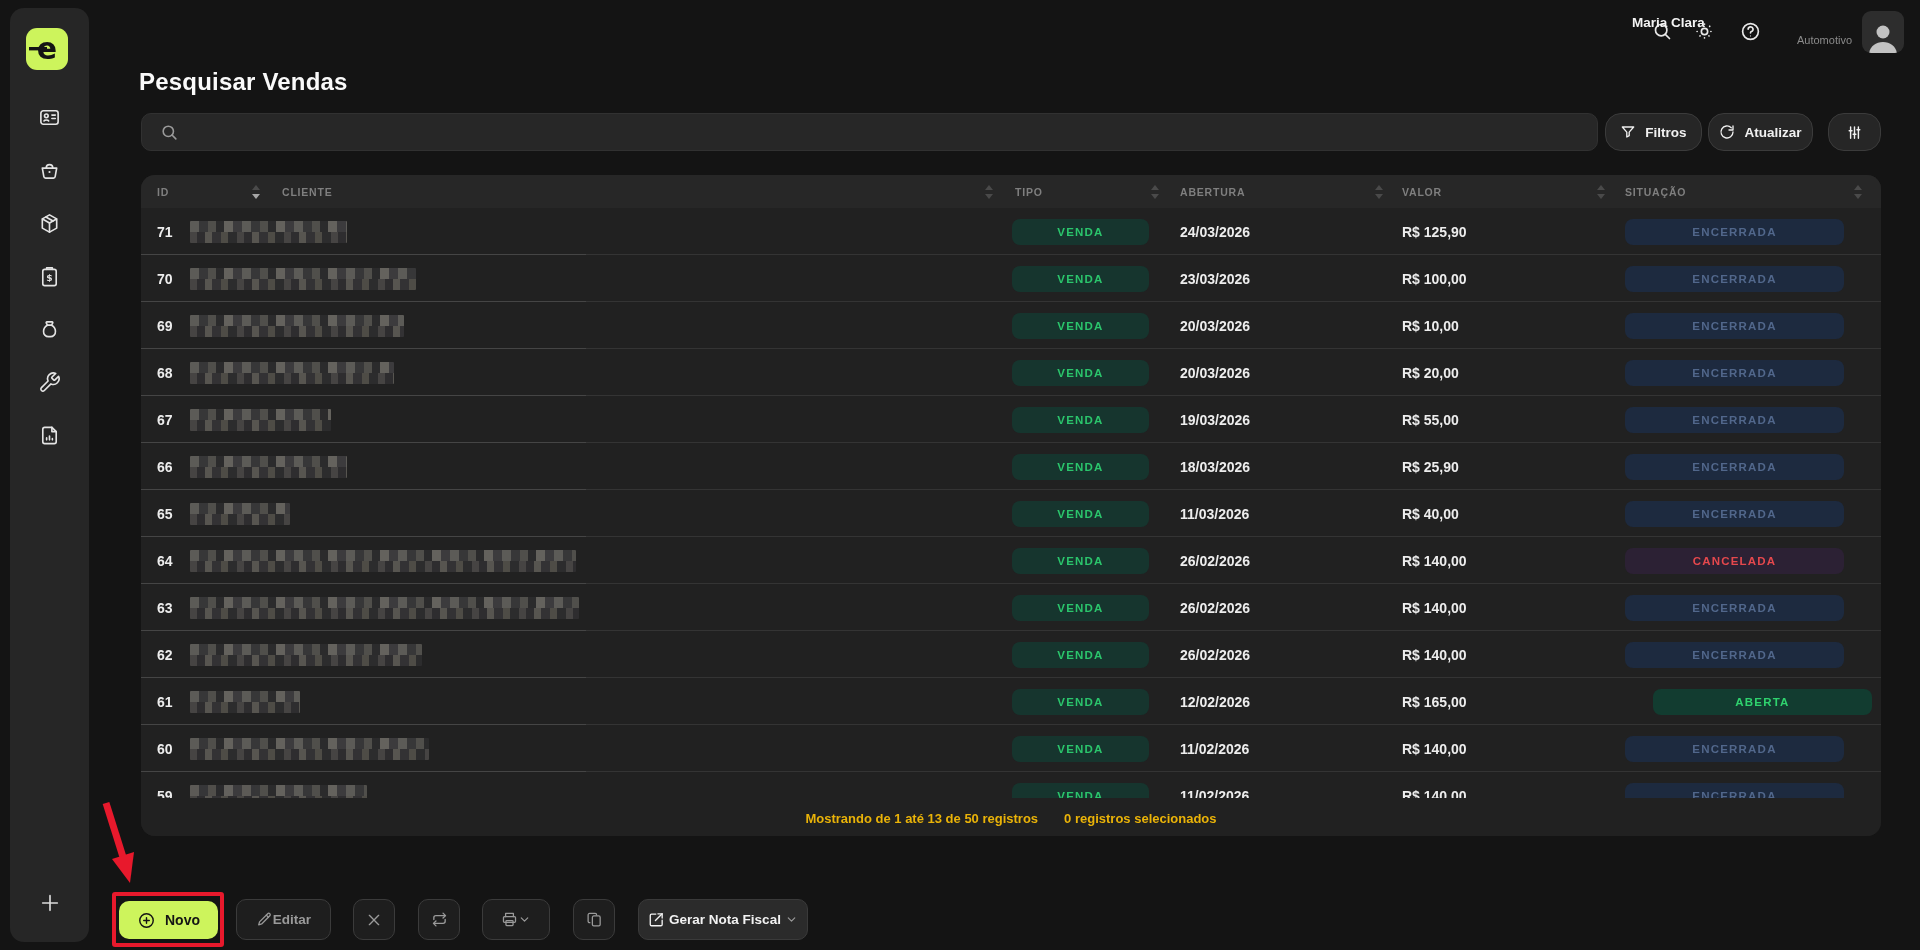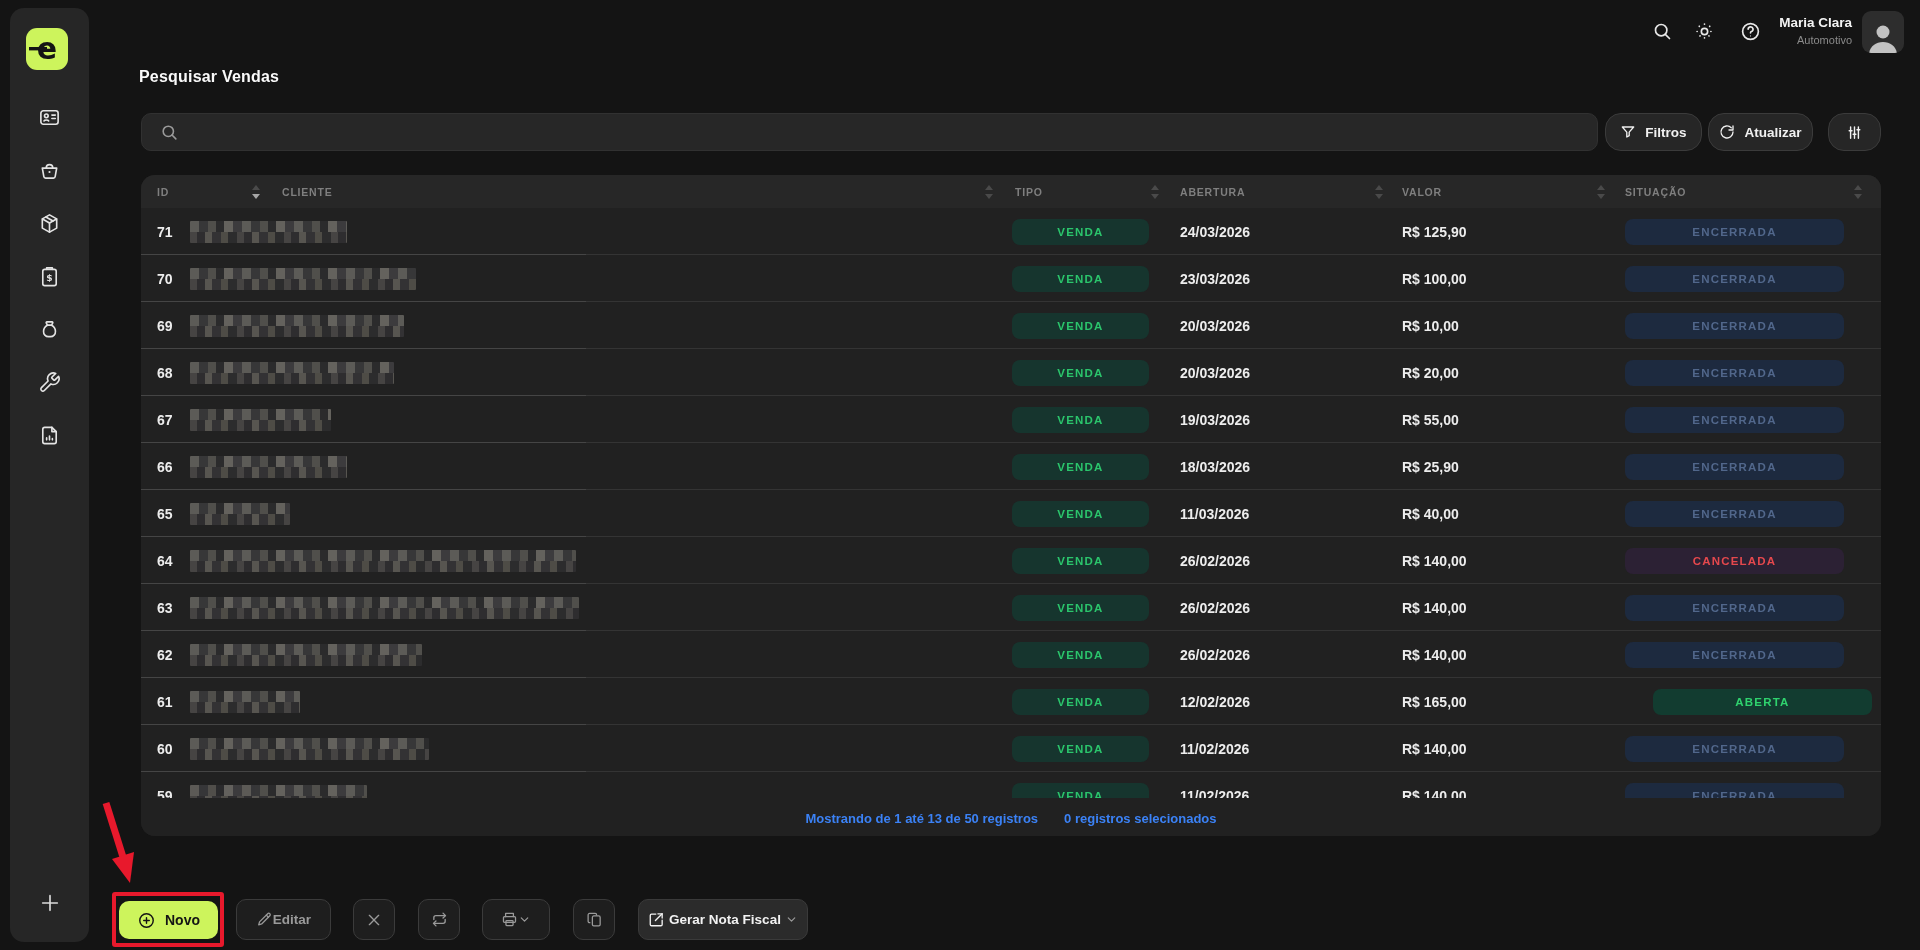--- a/index.html
+++ b/index.html
@@ -11,25 +11,25 @@
   .sidebar { position:absolute; left:10px; top:8px; width:79px; height:934px;
              background:#262626; border-radius:14px; }
   .logo { position:absolute; left:16px; top:20px; width:42px; height:42px;
           background:#cdf45c; border-radius:11px; display:flex; align-items:center; justify-content:center; }
   .side-icons { position:absolute; left:0; top:98px; width:79px; display:flex; flex-direction:column; align-items:center; gap:31px; }
   .side-btn { width:36px; height:22px; display:flex; align-items:center; justify-content:center; color:#e4e4e4; cursor:pointer; }
   .side-plus { position:absolute; left:0; bottom:28px; width:79px; display:flex; justify-content:center; color:#dcdcdc; }
 
   
   .top-icon { position:absolute; color:#e8e8e8; }
-  .user-name { position:absolute; right:68px; top:15px; color:#f3f3f3; font-size:13.5px; font-weight:700; text-align:right; width:220px; }
+  .user-name { position:absolute; right:68px; top:15px; color:#f3f3f3; font-size:13.5px; font-weight:700; width:220px; }
   .user-role { position:absolute; right:68px; top:34px; color:#8b8b8b; font-size:11px; text-align:right; width:220px; }
   .avatar { position:absolute; left:1862px; top:11px; width:42px; height:42px; background:#2d2d2d; border-radius:9px; overflow:hidden; display:flex; align-items:flex-end; justify-content:center; }
 
-  .page-title { position:absolute; left:139px; top:68px; color:#fafafa; font-size:16px; font-weight:700; letter-spacing:0.2px; }
+  .page-title { position:absolute; left:139px; top:68px; color:#fafafa; font-size:24px; font-weight:700; letter-spacing:0.2px; }
 
   
   .searchbar { position:absolute; left:141px; top:113px; width:1457px; height:38px; background:#272727;
                border:1px solid #313131; border-radius:10px; display:flex; align-items:center; padding-left:18px; }
   .searchbar input { background:transparent; border:none; outline:none; color:#d8d8d8; font-size:13.5px; font-weight:600;
                      margin-left:22px; width:1300px; font-family:inherit; }
   .searchbar input::placeholder { color:#9a9a9a; }
   .hbtn { position:absolute; top:113px; height:38px; background:#262626; border:1.5px solid #3b3b3b; border-radius:16px;
           display:flex; align-items:center; justify-content:center; gap:9px; color:#f0f0f0; font-size:13.5px; font-weight:700; cursor:pointer; }
 
@@ -61,21 +61,21 @@
   .badge-status.aberta    { background:#123c30; color:#2fd36e;margin-left:28px; }
 
   .redacted { height:22px; border-radius:1px; opacity:0.92; filter:blur(0.7px) saturate(0.8);
     background-image:
       repeating-linear-gradient(90deg,#63605b 0 9px,#39393b 9px 18px,#55534e 18px 26px,#2c2c2e 26px 34px,#6b6862 34px 43px,#3f3e40 43px 52px),
       repeating-linear-gradient(90deg,#4a4845 0 7px,#302f31 7px 15px,#5d5a54 15px 22px,#353436 22px 31px,#525049 31px 38px,#2e2d2f 38px 47px);
     background-size:100% 11px,100% 11px; background-position:0 0,0 11px; background-repeat:repeat-x; }
 
   .tfoot { position:absolute; left:0; bottom:0; width:100%; height:36px; background:#212121;
            display:flex; align-items:center; justify-content:center; gap:26px;
-           color:#3b82f6; font-size:13px; font-weight:700; }
+           color:#eab308; font-size:13px; font-weight:700; }
 
   
   .tbtn { position:absolute; top:899px; height:41px; background:#1e1e1e; border:1.5px solid #3b3b3b; border-radius:10px;
           display:flex; align-items:center; justify-content:center; color:#9a9a9a; font-size:13.5px; font-weight:700; cursor:pointer; }
   .novo-btn { position:absolute; left:119px; top:901px; width:99px; height:38px; background:#cdf45c; border-radius:10px;
               display:flex; align-items:center; justify-content:center; gap:9px; color:#141414; font-size:14px; font-weight:700; cursor:pointer; }
   .annotation-box { position:absolute; left:112px; top:892px; width:112px; height:55px;
                     border:4px solid #e8192c; border-radius:3px; pointer-events:none; }
   .gnf-btn { position:absolute; left:638px; top:899px; width:170px; height:41px; background:#2b2b2b; border:1px solid #3a3a3a;
              border-radius:10px; display:flex; align-items:center; justify-content:center; gap:4px;

